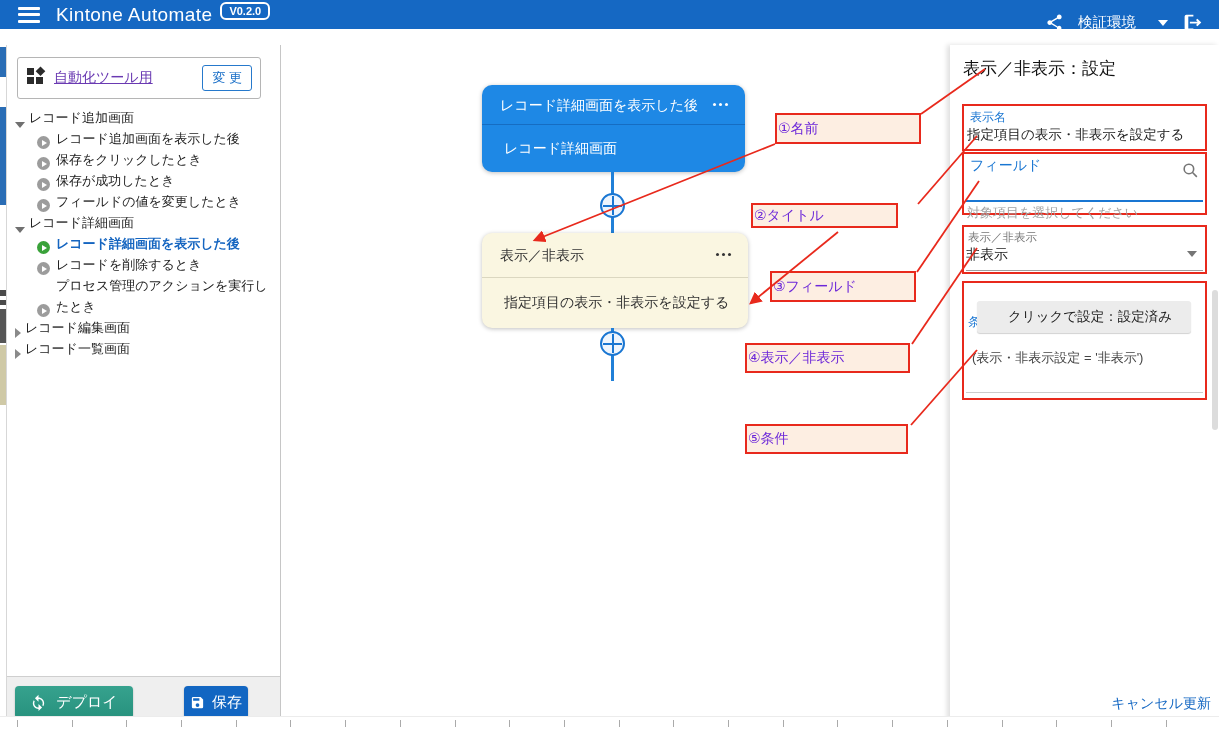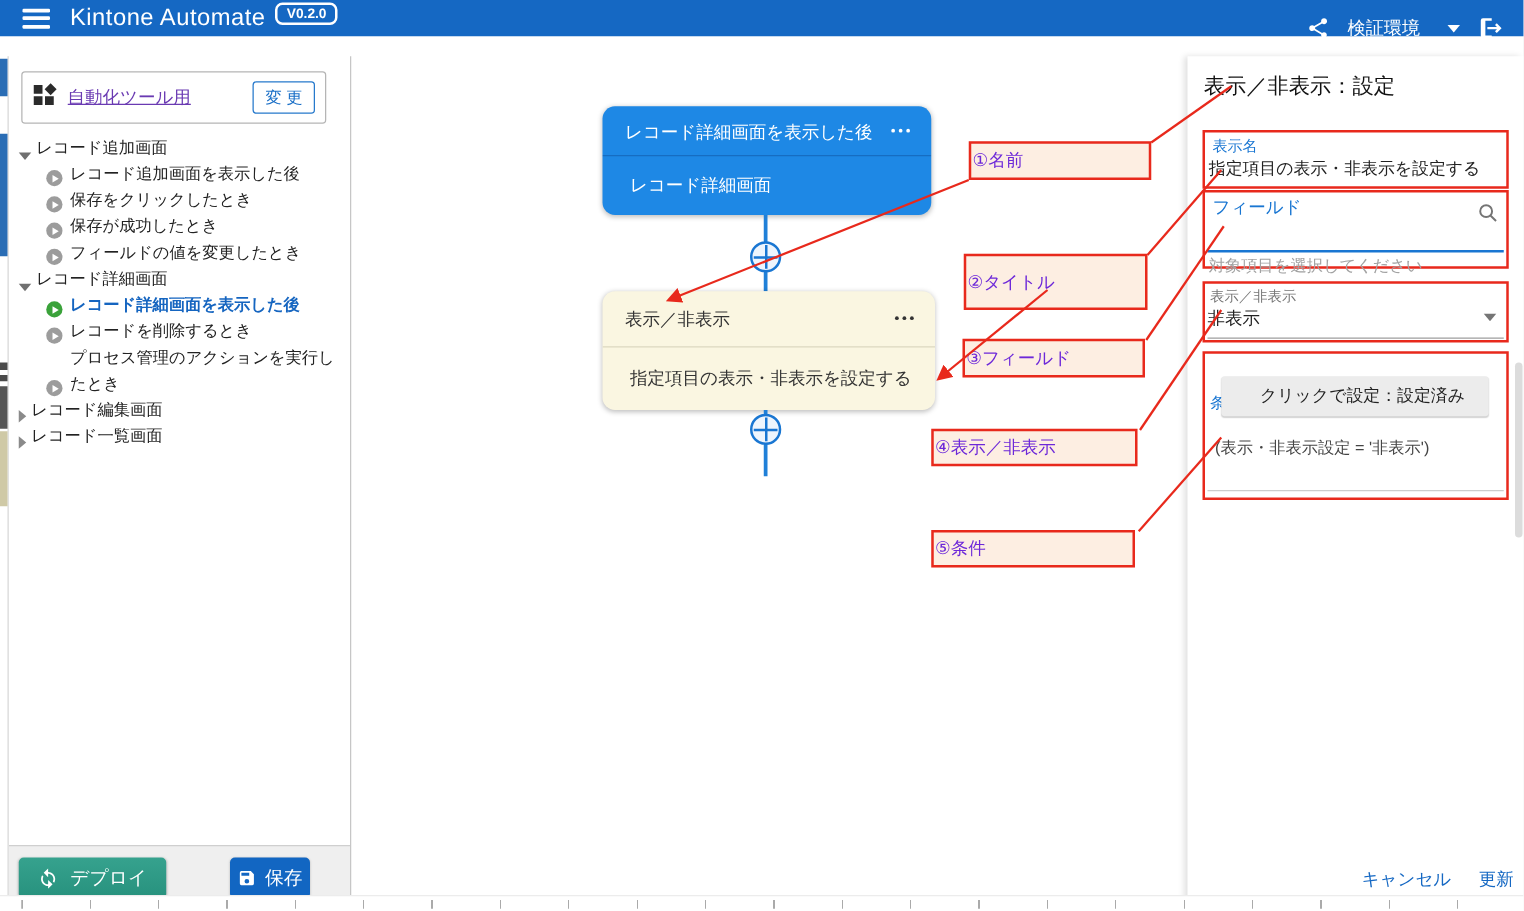--- a/index.html
+++ b/index.html
@@ -67,21 +67,21 @@
   .connector { position:absolute; width:3px; background:#2080d8; left:330px; }
   .conn1 { top:127px; height:61px; }
   .conn2 { top:283px; height:53px; }
   .plus-circle { position:absolute; left:319px; width:25px; height:25px; border:2px solid #1976d2; border-radius:50%; background:#eef5fd; cursor:pointer; z-index:3; }
   .pc1 { top:148px; } .pc2 { top:286px; }
   .plus-circle::before { content:""; position:absolute; left:50%; top:1px; bottom:1px; width:2px; margin-left:-1px; background:#1976d2; }
   .plus-circle::after { content:""; position:absolute; top:50%; left:1px; right:1px; height:2px; margin-top:-1px; background:#1976d2; }
 
   .anno-box { position:absolute; border:2px solid #e8291c; background:#fdeee2; color:#6d28d9; font-size:14px; padding-left:1px; display:flex; align-items:center; z-index:8; }
   .ab1 { left:494px; top:68px; width:146px; height:31px; }
-  .ab2 { left:490px; top:158px; width:147px; height:45px; }
+  .ab2 { left:470px; top:158px; width:147px; height:25px; }
   .ab3 { left:489px; top:226px; width:146px; height:31px; }
   .ab4 { left:464px; top:298px; width:165px; height:30px; }
   .ab5 { left:464px; top:379px; width:163px; height:30px; }
 
   
   .panel { position:absolute; left:950px; top:45px; width:269px; height:684px; background:#fff; box-shadow:-3px 0 5px rgba(0,0,0,.13); z-index:9; }
   .panel-title { position:absolute; left:13px; top:12px; font-size:17px; color:#111; }
   .red-region { position:absolute; border:2px solid #e8291c; }
   .rr1 { left:12px; top:59px; width:245px; height:47px; }
   .rr2 { left:12px; top:107px; width:245px; height:63px; }
@@ -94,21 +94,21 @@
   .input-underline { position:absolute; left:2px; right:2px; top:46px; height:2px; background:#1976d2; }
   .placeholder { position:absolute; left:3px; top:50px; font-size:13px; color:#a2a2a2; white-space:nowrap; }
   .rr3 .sel-label { position:absolute; left:4px; top:3px; font-size:11.5px; color:#767676; }
   .rr3 .sel-value { position:absolute; left:2px; top:19px; font-size:14px; color:#222; }
   .rr3 .sel-caret { position:absolute; right:8px; top:24px; width:0; height:0; border-left:5px solid transparent; border-right:5px solid transparent; border-top:6px solid #757575; cursor:pointer; }
   .rr3 .sel-underline { position:absolute; left:2px; right:2px; top:43px; height:1px; background:#9e9e9e; }
   .rr4 .cond-label { position:absolute; left:4px; top:3px; font-size:12.5px; color:#1976d2;margin-top:28px; }
   .cond-btn { position:absolute; left:13px; top:18px; width:214px; height:32px; background:#ececec; border:none; border-radius:3px; font-size:13.5px; color:#222; font-family:inherit; cursor:pointer; box-shadow:0 1px 1px rgba(0,0,0,.18);padding-left:12px; }
   .cond-summary { position:absolute; left:8px; top:66px; font-size:13px; color:#444; white-space:nowrap; }
   .cond-hr { position:absolute; left:2px; right:2px; top:109px; height:1px; background:#ccc; }
-  .panel-actions { position:absolute; right:8px; bottom:16px; display:flex; gap:22px; }
+  .panel-actions { position:absolute; right:8px; bottom:16px; display:flex; }
   .panel-link { font-size:14px; color:#1568c3; cursor:pointer; }
   .panel-scroll-thumb { position:absolute; right:1px; top:245px; width:6px; height:140px; background:#dcdcdc; border-radius:3px; }
 
   
   .overlay { position:absolute; left:0; top:0; width:1219px; height:729px; pointer-events:none; z-index:30; }
   .bottom-band { position:absolute; left:0; bottom:0; width:1219px; height:13px; background:#fff; border-top:1px solid #ececec; z-index:40; }
   .bottom-ticks { position:absolute; left:17px; right:0; top:3px; height:7px; background:repeating-linear-gradient(90deg,#aaa 0 1px,transparent 1px 54.7px); }
 </style>
 </head>
 <body>

